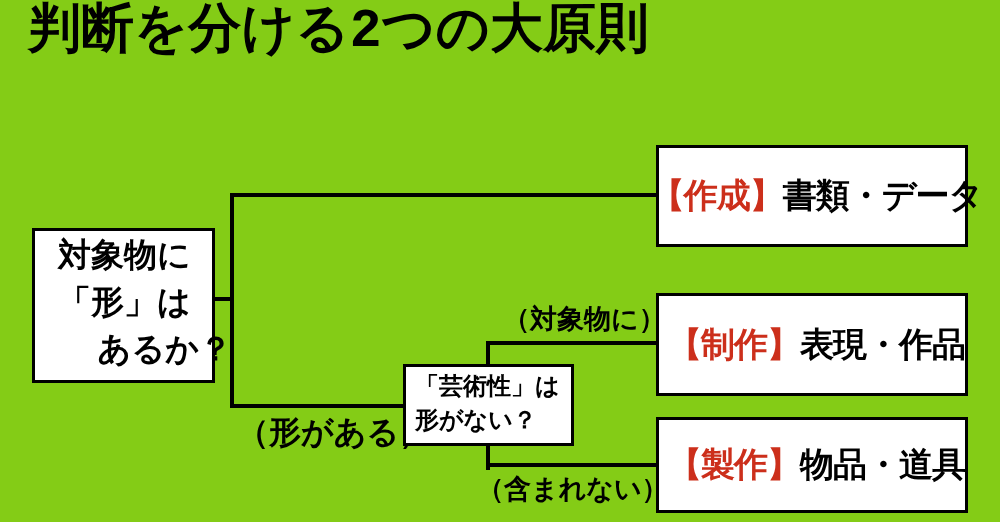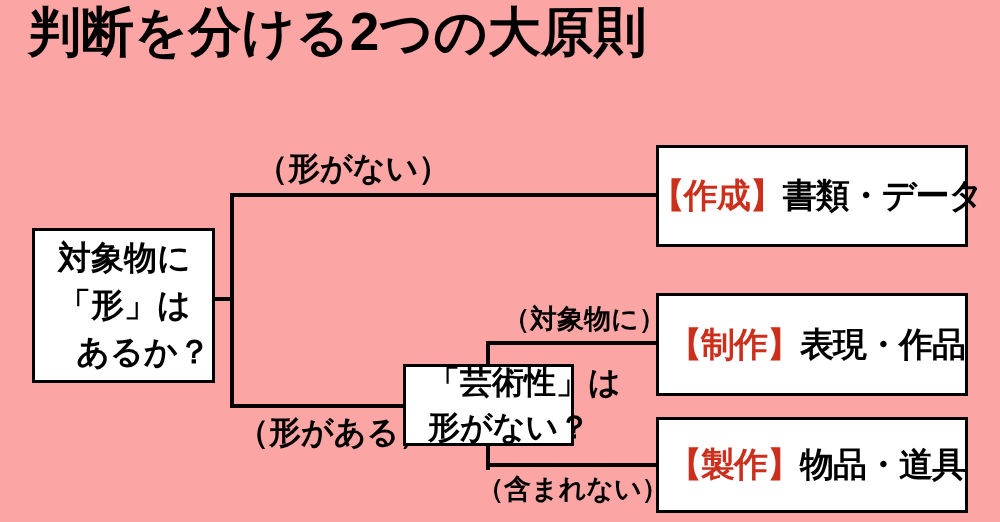--- a/index.html
+++ b/index.html
@@ -1,35 +1,35 @@
 <!DOCTYPE html>
 <html><head>
 <meta charset="utf-8">
 <style>
   html,body{margin:0;padding:0;background:#ffffff;}
   .canvas{
-    position:relative;width:1000px;height:522px;background:#fca5a5;
-    font-family:Liberation Sans, sans-serif;color:#000;overflow:hidden;
+    position:relative;width:1000px;height:522px;background:#84cc16;
+    font-family:Liberation Mono, monospace;color:#000;overflow:hidden;
   }
   .title{
     position:absolute;left:28px;top:2px;
     font-size:53px;font-weight:900;line-height:1.15;letter-spacing:0px;
     white-space:nowrap;
   }
   .node{
     position:absolute;background:#fff;border:3px solid #000;
     box-sizing:border-box;display:flex;flex-direction:column;justify-content:center;
   }
   .root-q{
     left:32px;top:228px;width:183px;height:155px;
     font-size:33px;font-weight:800;line-height:1.42;padding-left:23px;
   }
   .mid-q{
     left:403px;top:364px;width:171px;height:82px;
-    font-size:32px;font-weight:800;line-height:1.4;padding-left:22px;
+    font-size:24px;font-weight:800;line-height:1.4;padding-left:9px;
   }
   .ln{display:block;white-space:pre;}
   .outcome{
     left:656px;width:312px;flex-direction:row;align-items:center;
     font-size:34px;font-weight:800;letter-spacing:-1px;padding-left:9px;
     white-space:nowrap;
   }
   .o1{top:145px;height:102px;}
   .o2{top:293px;height:103px;}
   .o3{top:417px;height:96px;}
@@ -67,21 +67,20 @@
   <div class="line ln-up"></div>
   <div class="line ln-stem-dn"></div>
   <div class="line ln-dn"></div>
 
   <div class="node root-q">
     <span class="ln">対象物に</span>
     <span class="ln">「形」は</span>
     <span class="ln">  あるか？</span>
   </div>
 
-  <div class="edge-label lbl-noform">（形がない）</div>
   <div class="edge-label lbl-hasform">（形がある）</div>
   <div class="edge-label lbl-incl">（対象物に）</div>
   <div class="edge-label lbl-notincl">（含まれない）</div>
 
   <div class="node mid-q">
     <span class="ln">「芸術性」は</span>
     <span class="ln">形がない？</span>
   </div>
 
   <div class="node outcome o1">

